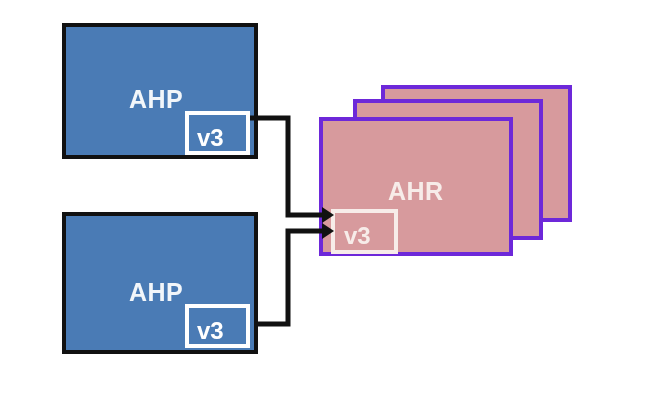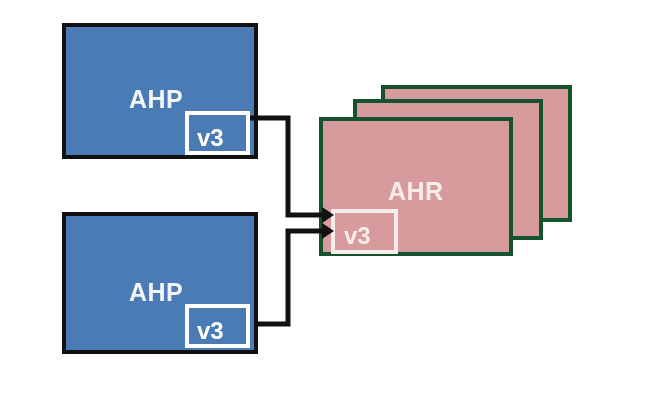--- a/index.html
+++ b/index.html
@@ -46,21 +46,21 @@
     position: absolute;
     color: #ffffff;
     font-weight: bold;
     font-size: 24px;
     line-height: 1;
     white-space: nowrap;
   }
   
   .ahr-box {
     background: #d79a9d;
-    border: 4px solid #14532d;
+    border: 4px solid #6d28d9;
   }
   .ahr-label {
     position: absolute;
     color: #f7ece9;
     font-weight: bold;
     font-size: 25px;
     letter-spacing: 0.5px;
     line-height: 1;
     white-space: nowrap;
   }

